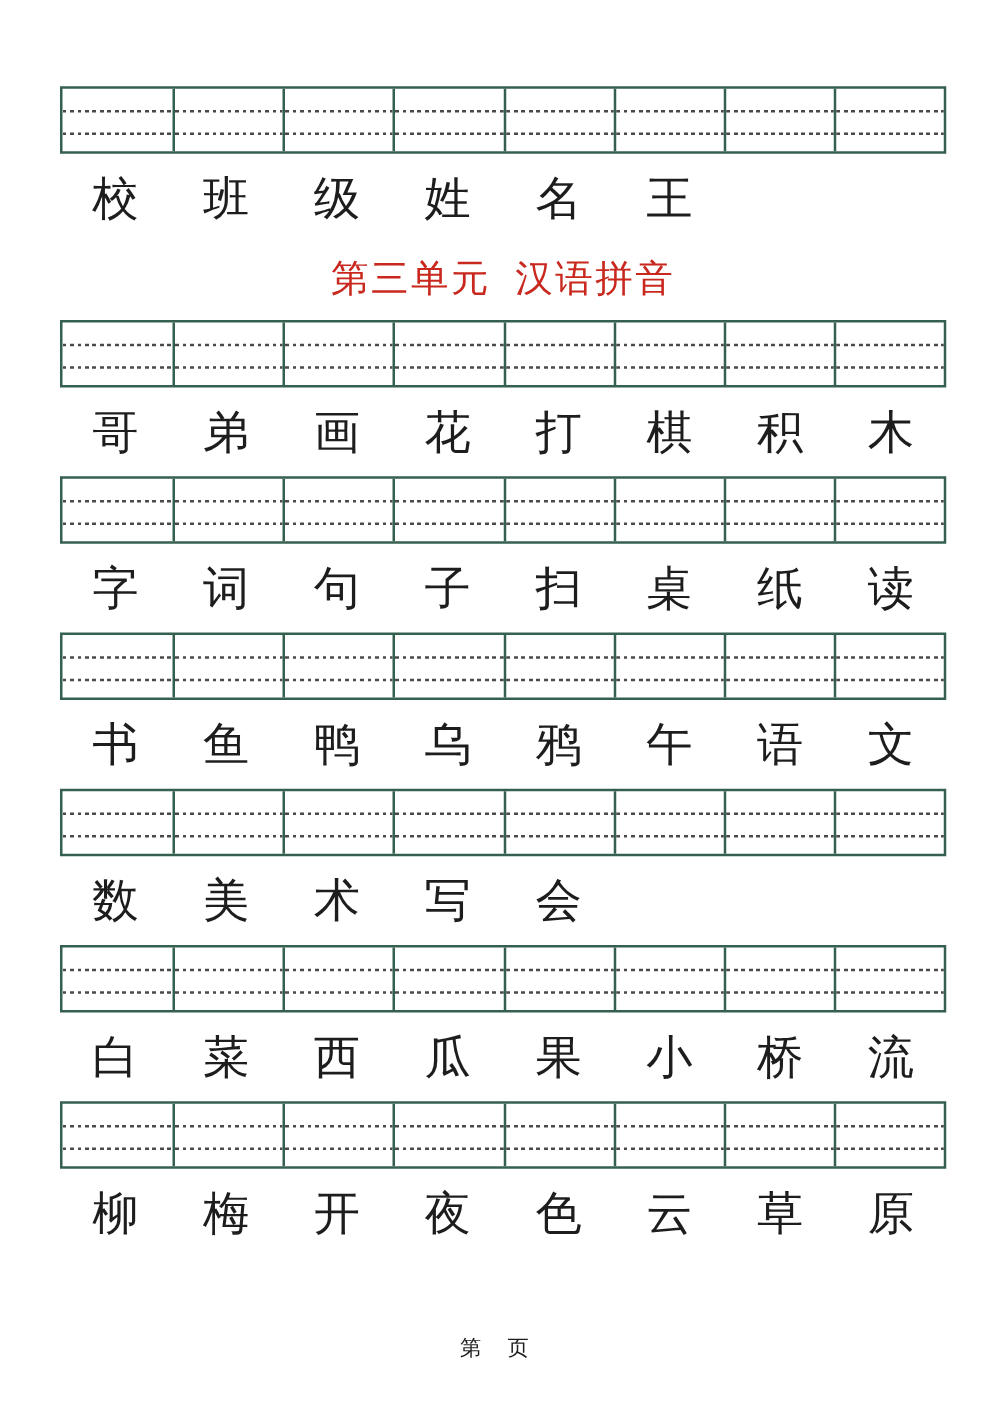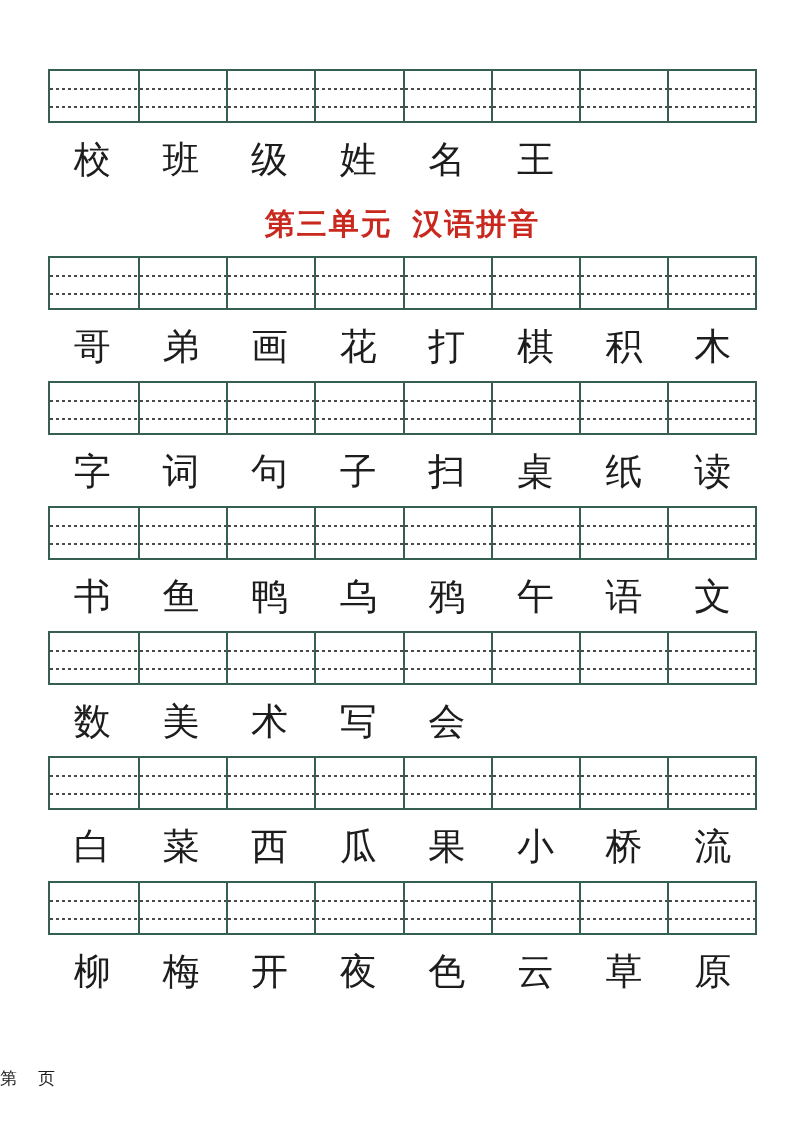--- a/index.html
+++ b/index.html
@@ -64,30 +64,31 @@
     color: var(--ink);
     font-family: "Liberation Serif", serif;
   }
   .heading {
     margin-top: 22px;
     margin-bottom: 4px;
     height: 40px;
     line-height: 40px;
     text-align: center;
     font-size: 30px;
-    font-weight: bold;
+    font-weight: normal;
     letter-spacing: 2px;
     word-spacing: 10px;
     color: var(--heading);
     font-family: "Liberation Serif", serif;
   }
   .footer {
     position: absolute;
     left: 0; right: 0;
     bottom: 32px;
+    text-align: center;
     font-size: 17px;
     letter-spacing: 2px;
     color: var(--ink);
     font-family: "Liberation Sans", sans-serif;
   }
 </style>
 </head>
 <body>
 
 <div class="page">

